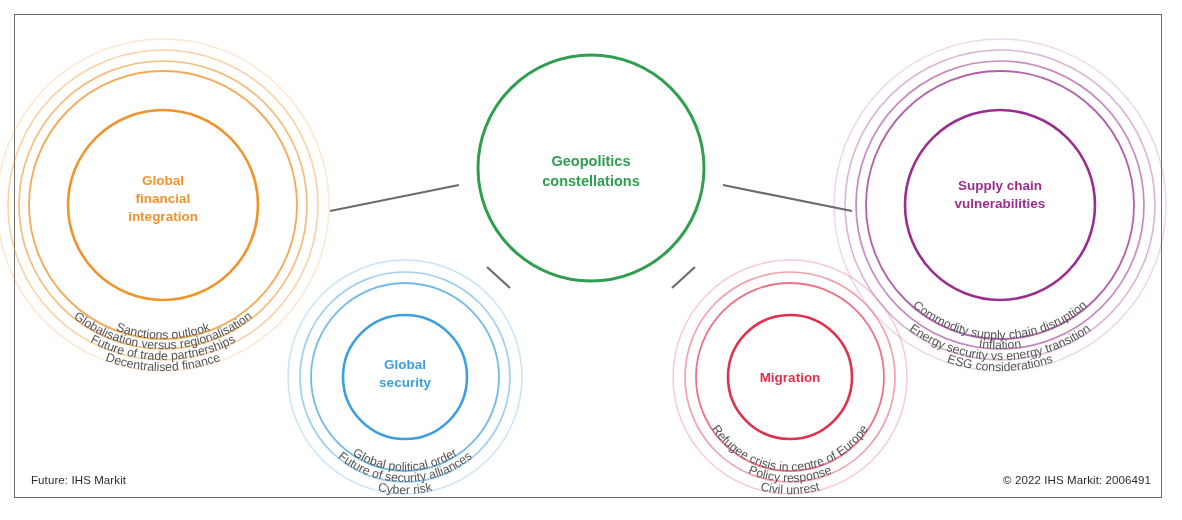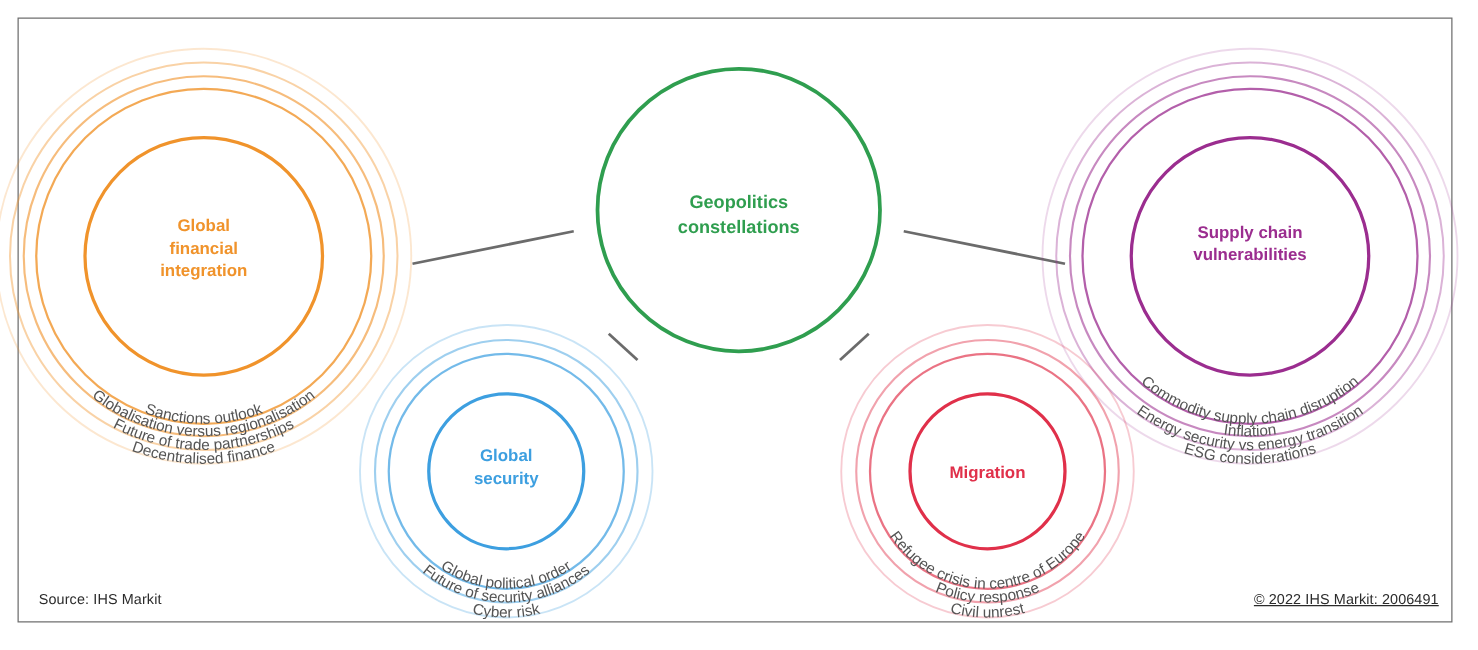--- a/index.html
+++ b/index.html
@@ -1,20 +1,20 @@
 <!DOCTYPE html>
 <html><head>
 <meta charset="utf-8">
 <style>
   html,body{margin:0;padding:0;background:#ffffff;}
   body{width:1182px;height:520px;font-family:"Liberation Sans",sans-serif;overflow:hidden;}
   #frame{position:absolute;left:14px;top:14px;width:1148px;height:484px;border:1px solid #6f6f6f;box-sizing:border-box;background:#fff;}
   #canvas{position:absolute;left:0;top:0;width:1182px;height:520px;}
   .footer-left{position:absolute;left:31px;top:474px;font-size:11.5px;color:#2b2b2b;letter-spacing:.1px;}
-  .footer-right{position:absolute;right:31px;top:474px;font-size:11.5px;color:#2b2b2b;letter-spacing:.1px;text-align:center;text-decoration:underline;}
+  .footer-right{position:absolute;right:31px;top:474px;font-size:11.5px;color:#2b2b2b;letter-spacing:.1px;text-align:center;}
   text{font-family:"Liberation Sans",sans-serif;}
   .ctr-label{font-weight:bold;font-size:13.5px;}
   .ring-label{font-size:12.3px;fill:#545454;}
   .center-title{font-weight:bold;font-size:14.5px;fill:#2f9e4f;}
 </style>
 </head>
 <body>
 
 <div id="frame"></div>
 
@@ -104,14 +104,14 @@
   </g>
 
   <g>
     <circle cx="591" cy="168" r="113" fill="#ffffff"></circle>
     <circle cx="591" cy="168" r="113" fill="none" stroke="#2f9e4f" stroke-width="3"></circle>
     <text class="center-title" x="591" y="166" text-anchor="middle">Geopolitics</text>
     <text class="center-title" x="591" y="186" text-anchor="middle">constellations</text>
   </g>
 </svg>
 
-<div class="footer-left">Source: IHS Markit</div>
+<div class="footer-left">Future: IHS Markit</div>
 <div class="footer-right">© 2022 IHS Markit: 2006491</div>
 
 </body></html>

